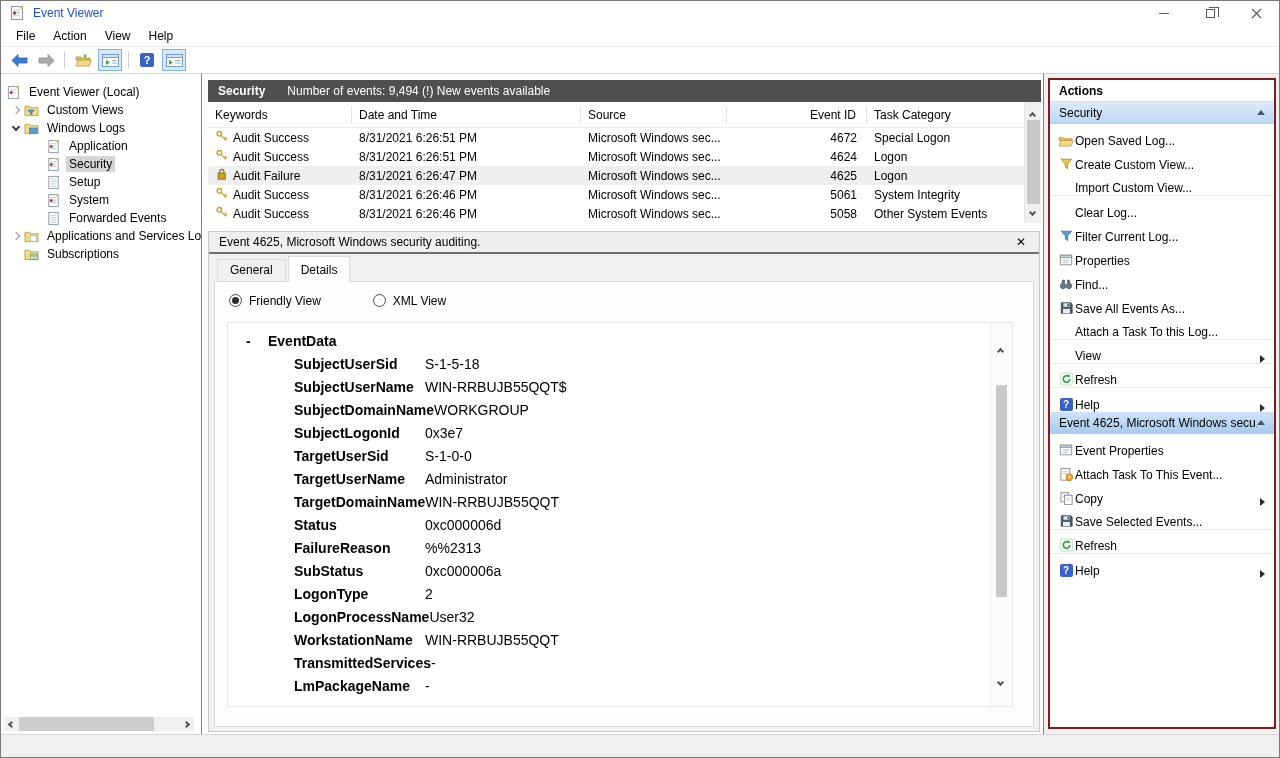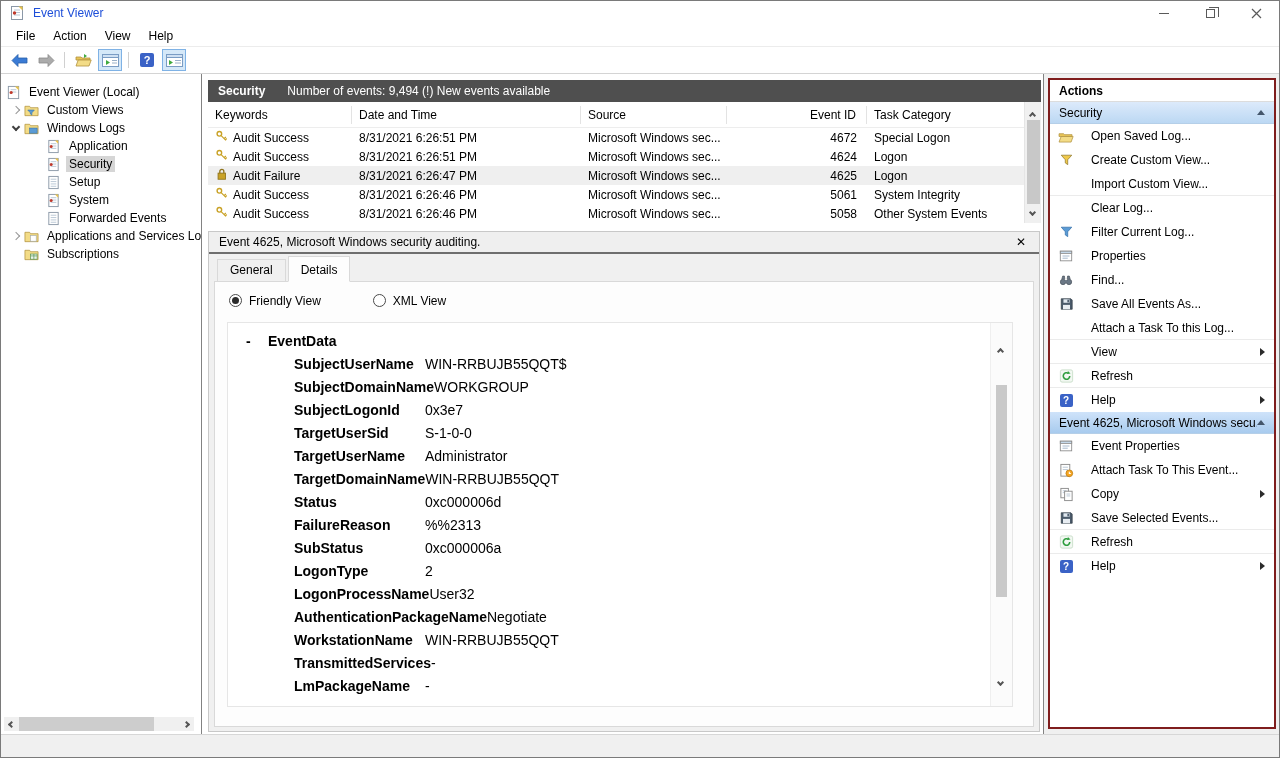--- a/index.html
+++ b/index.html
@@ -92,21 +92,21 @@
   .cb-scroll .down { position:absolute; bottom:18px; left:7px; }
   .cb-scroll .thumb { position:absolute; top:62px; left:5px; width:11px; height:212px; background:#c9c9c9; }
   
   .actions-panel { position:absolute; right:0; top:0; bottom:0; width:236px; background:#f0f0f0; border-left:1px solid #828282; padding:4px 3px 5px 4px; }
   .actions-inner { height:100%; background:#fff; border:2px solid #7f1d1d; overflow:hidden; }
   .actions-title { height:22px; display:flex; align-items:center; padding:0 9px; font-weight:bold; border-bottom:1px solid #dcdcdc; }
   .section-header { height:22px; display:flex; align-items:center; padding:0 9px; background:linear-gradient(#dceafb,#bcd8f3); border-bottom:1px solid #b5cfe8; cursor:default; }
   .section-header.sec2 { background:linear-gradient(#cfe3fa,#a8cbee); }
   .section-header .sh-label { flex:1; white-space:nowrap; overflow:hidden; }
   .tri-up { width:0; height:0; border-left:4px solid transparent; border-right:4px solid transparent; border-bottom:5px solid #44566b; }
-  .action-item { height:24px; display:flex; align-items:center; padding:0 9px 0 7px; gap:16px; cursor:default; }
+  .action-item { height:24px; display:flex; align-items:flex-end; padding:0 9px 0 7px; gap:0; cursor:default; }
   .action-item.sep { border-bottom:1px solid #ebebeb; }
   .ai-icon { width:18px; height:16px; display:flex; align-items:center; justify-content:center; flex:none; }
   .ai-label { flex:1; white-space:nowrap; overflow:hidden; }
   .tri-right { width:0; height:0; border-top:4px solid transparent; border-bottom:4px solid transparent; border-left:5px solid #2b2b2b; }
   .help-badge { width:14px; height:14px; background:#3a62c6; color:#fff; font-weight:bold; font-size:11px; display:flex; align-items:center; justify-content:center; border-radius:2px; }
   .help-badge-sm { width:13px; height:13px; font-size:10px; }
   .icon16 { display:block; }
 </style>
 </head>
 <body>
@@ -436,32 +436,32 @@
                 <span>Friendly View</span>
               </span>
               <span class="radio-opt">
                 <span class="radio"></span>
                 <span>XML View</span>
               </span>
             </div>
             <div class="content-box">
               <div class="cb-lines">
                 <div class="ev-root"><span class="minus">-</span><span>EventData</span></div>
+                <div class="ev-field"><span class="ev-name">SubjectUserSid</span><span>S-1-5-18</span></div>
                 <div class="ev-field"><span class="ev-name">SubjectUserName</span><span>WIN-RRBUJB55QQT$</span></div>
                 <div class="ev-field"><span class="ev-name">SubjectDomainName</span><span>WORKGROUP</span></div>
                 <div class="ev-field"><span class="ev-name">SubjectLogonId</span><span>0x3e7</span></div>
                 <div class="ev-field"><span class="ev-name">TargetUserSid</span><span>S-1-0-0</span></div>
                 <div class="ev-field"><span class="ev-name">TargetUserName</span><span>Administrator</span></div>
                 <div class="ev-field"><span class="ev-name">TargetDomainName</span><span>WIN-RRBUJB55QQT</span></div>
                 <div class="ev-field"><span class="ev-name">Status</span><span>0xc000006d</span></div>
                 <div class="ev-field"><span class="ev-name">FailureReason</span><span>%%2313</span></div>
                 <div class="ev-field"><span class="ev-name">SubStatus</span><span>0xc000006a</span></div>
                 <div class="ev-field"><span class="ev-name">LogonType</span><span>2</span></div>
                 <div class="ev-field"><span class="ev-name">LogonProcessName</span><span>User32</span></div>
-                <div class="ev-field"><span class="ev-name">AuthenticationPackageName</span><span>Negotiate</span></div>
                 <div class="ev-field"><span class="ev-name">WorkstationName</span><span>WIN-RRBUJB55QQT</span></div>
                 <div class="ev-field"><span class="ev-name">TransmittedServices</span><span>-</span></div>
                 <div class="ev-field"><span class="ev-name">LmPackageName</span><span>-</span></div>
               </div>
               <div class="cb-scroll">
                 <span class="up"><span class="sb-chev sb-up"></span></span>
                 <span class="thumb"></span>
                 <span class="down"><span class="sb-chev sb-down"></span></span>
               </div>
             </div>

